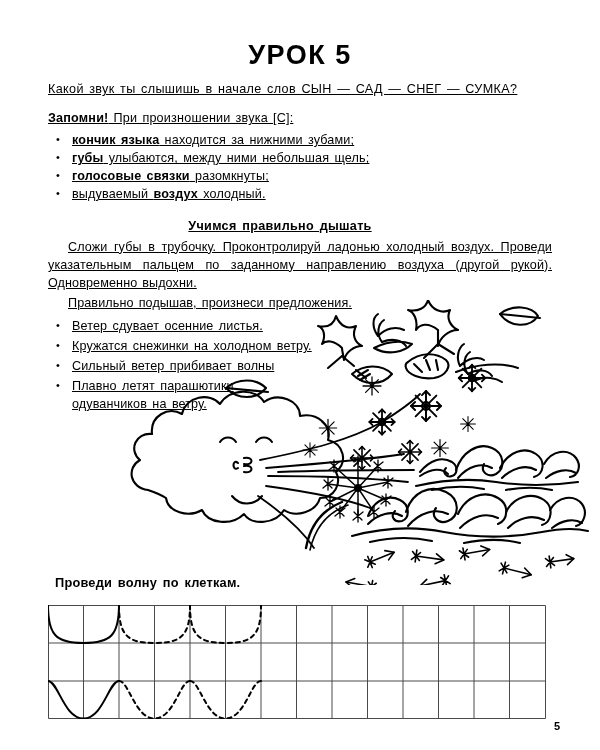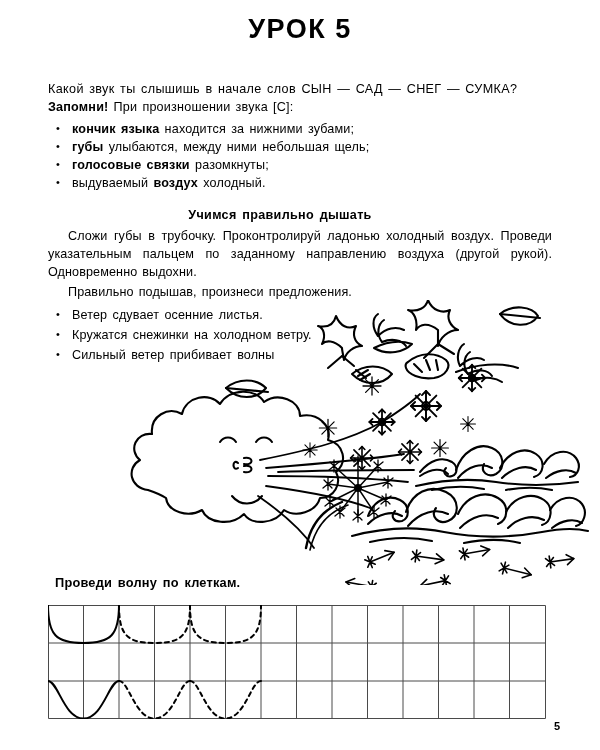--- a/index.html
+++ b/index.html
@@ -13,46 +13,48 @@
     height: 750px;
     background: #ffffff;
     font-family: "DejaVu Sans", sans-serif;
     color: #000000;
     overflow: hidden;
   }
 
   
   .lesson-title {
     position: absolute;
-    top: 14px;
+    top: 40px;
     left: 0;
     width: 600px;
     text-align: center;
     font-size: 27px;
     font-weight: 600;
     letter-spacing: 1.5px;
     font-family: "Liberation Sans", sans-serif;
   }
 
   
   .body-text {
     position: absolute;
     left: 48px;
     top: 80px;
     width: 504px;
     font-size: 12.6px;
     line-height: 18.1px;
     font-family: "Liberation Sans", sans-serif;
+    text-decoration: underline;
   }
   .q-line {
     letter-spacing: 0.35px;
     word-spacing: 1.6px;
     white-space: nowrap;
   }
   .remember-line {
+    margin-top: 11px;
     letter-spacing: 0.2px;
     word-spacing: 1.4px;
   }
   .remember-line b { font-weight: 700; }
 
   ul.rules {
     list-style: none;
     margin: 4px 0 0 0;
     padding: 0;
   }
@@ -183,20 +185,21 @@
     <div class="sub-head">Учимся правильно дышать</div>
 
     <div class="para">Сложи губы в трубочку. Проконтролируй ладонью холодный воздух. Проведи указательным пальцем по заданному направлению воздуха (другой рукой). Одновременно выдохни.</div>
 
     <div class="para2">Правильно подышав, произнеси предложения.</div>
 
     <ul class="sentences">
       <li><span>Ветер сдувает осенние листья.</span></li>
       <li><span>Кружатся снежинки на холодном ветру.</span></li>
       <li><span>Сильный ветер прибивает волны</span></li>
+      <li><span>Плавно летят парашютики</span><span class="cont-line">одуванчиков на ветру.</span></li>
     </ul>
   </div>
 
   <div class="illustration">
     <svg width="480" height="285" viewBox="0 0 480 285" xmlns="http://www.w3.org/2000/svg" fill="none" stroke="#000" stroke-width="2.1" stroke-linecap="round" stroke-linejoin="round">
 
       <g>
         <path d="M28 190
                  C10 188 6 168 20 160
                  C8 150 16 132 32 134

